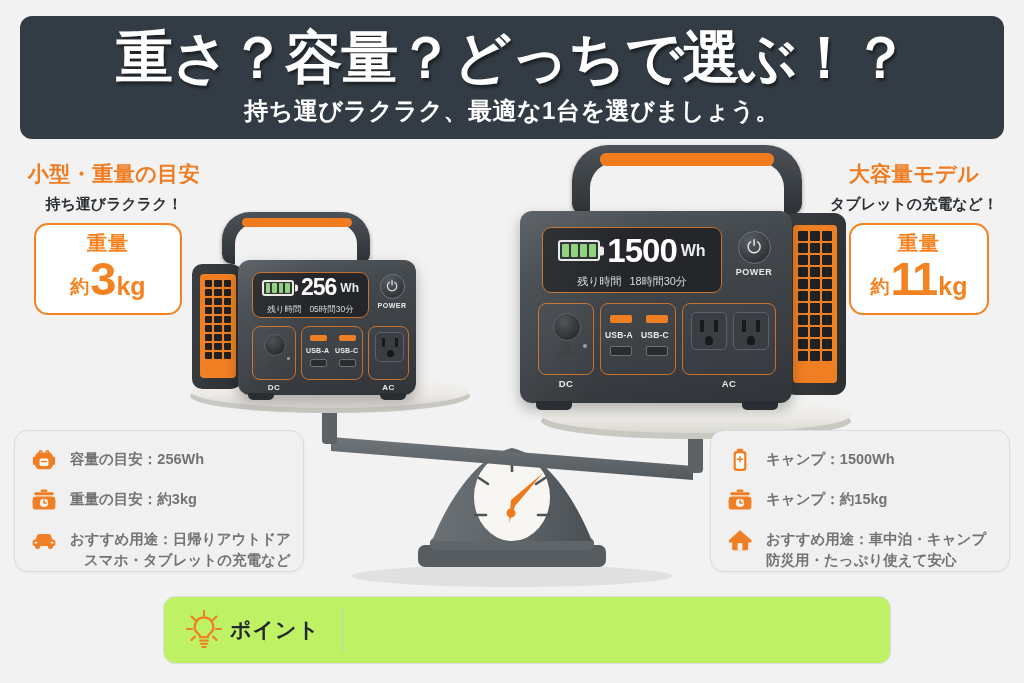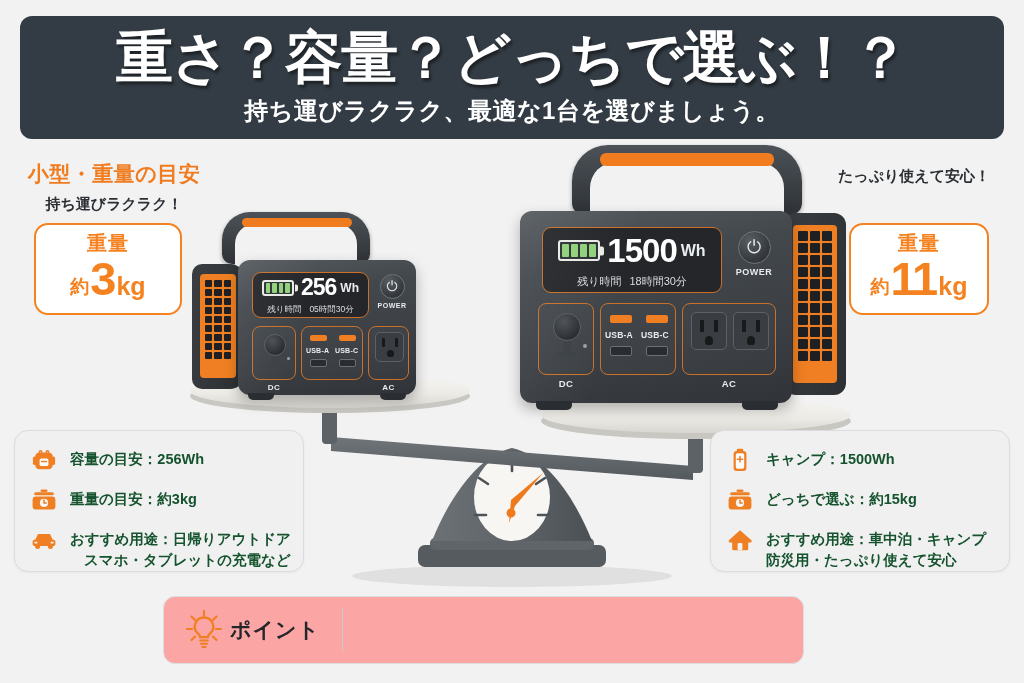--- a/index.html
+++ b/index.html
@@ -236,31 +236,31 @@
     padding: 16px 14px 14px 16px;
     box-shadow: 0 1px 3px rgba(0,0,0,.05);
   }
   #card-left  { left: 14px;  top: 430px; width: 290px; height: 142px; }
   #card-right { right: 14px; top: 430px; width: 300px; height: 142px; }
 
   .info-row { display: flex; align-items: flex-start; gap: 13px; margin-bottom: 14px; }
   .info-row:last-child { margin-bottom: 16px; }
   .info-ico { width: 26px; min-width: 26px; height: 26px; position: relative; }
   .info-txt {
-    color: #14532d; font-size: 14.5px; font-weight: bold;
+    color: #737373; font-size: 14.5px; font-weight: bold;
     line-height: 1.45; padding-top: 2px; white-space: nowrap;
   }
   .info-txt .ln2 { display: block; padding-left: 14px; }
   #card-right .info-txt .ln2 { padding-left: 0; }
 
   
   #point-box {
     position: absolute; left: 163px; top: 596px;
-    width: 641px; height: 68px;
-    background: #fca5a5;
+    width: 728px; height: 68px;
+    background: #bef264;
     border: 1.5px solid #dddde0;
     border-radius: 12px;
     display: flex; align-items: center;
     padding: 0 20px;
   }
   #point-bulb { width: 40px; height: 42px; position: relative; margin-right: 6px; }
   #point-label {
     color: #23272b; font-size: 21px; font-weight: bold;
     letter-spacing: 1px; margin-right: 22px; white-space: nowrap;
   }
@@ -285,21 +285,22 @@
   <div id="left-badge" class="weight-badge">
     <div class="badge-label">重量</div>
     <div class="badge-value">
       <span class="badge-approx">約</span>
       <span class="badge-num">3</span>
       <span class="badge-unit">kg</span>
     </div>
   </div>
 
   <div id="right-head" class="side-head">
-    <div class="model-sub">たっぷり使えて安心！</div>
+    <div class="model-title">大容量モデル</div>
+    <div class="model-sub">タブレットの充電など！</div>
   </div>
 
   <div id="right-badge" class="weight-badge">
     <div class="badge-label">重量</div>
     <div class="badge-value">
       <span class="badge-approx">約</span>
       <span class="badge-num">11</span>
       <span class="badge-unit">kg</span>
     </div>
   </div>
@@ -632,21 +633,21 @@
     <div class="info-row">
       <span class="info-ico">
         <svg viewBox="0 0 26 26" width="26" height="26">
           <rect x="9.6" y="2.4" width="6.8" height="2.6" rx="1.1" fill="#ef7f22"></rect>
           <rect x="3.2" y="5.2" width="19.6" height="3.1" rx="1.5" fill="#ef7f22"></rect>
           <path d="M5 9.4 h16 a3.4 3.4 0 0 1 3.4 3.4 v6.4 a3.4 3.4 0 0 1 -3.4 3.4 h-16 a3.4 3.4 0 0 1 -3.4 -3.4 v-6.4 a3.4 3.4 0 0 1 3.4 -3.4 z" fill="#ef7f22"></path>
           <circle cx="13" cy="15.9" r="4.1" fill="#f5f5f5"></circle>
           <path d="M13 12.9 v3 h2.2" stroke="#ef7f22" stroke-width="1.5" fill="none" stroke-linecap="round"></path>
         </svg>
       </span>
-      <span class="info-txt">どっちで選ぶ：約15kg</span>
+      <span class="info-txt">キャンプ：約15kg</span>
     </div>
 
     <div class="info-row">
       <span class="info-ico">
         <svg viewBox="0 0 26 26" width="26" height="26">
           <path d="M13 3.2 L24.2 13.1 a1.4 1.4 0 0 1 -.95 2.45 h-2.05 v6.5 a1.3 1.3 0 0 1 -1.3 1.3 h-13.4 a1.3 1.3 0 0 1 -1.3 -1.3 v-6.5 h-2.05 a1.4 1.4 0 0 1 -.95 -2.45 z" fill="#ef7f22"></path>
           <rect x="10.6" y="16.1" width="4.8" height="7.25" rx="1" fill="#f0f0f1"></rect>
         </svg>
       </span>
       <span class="info-txt">

